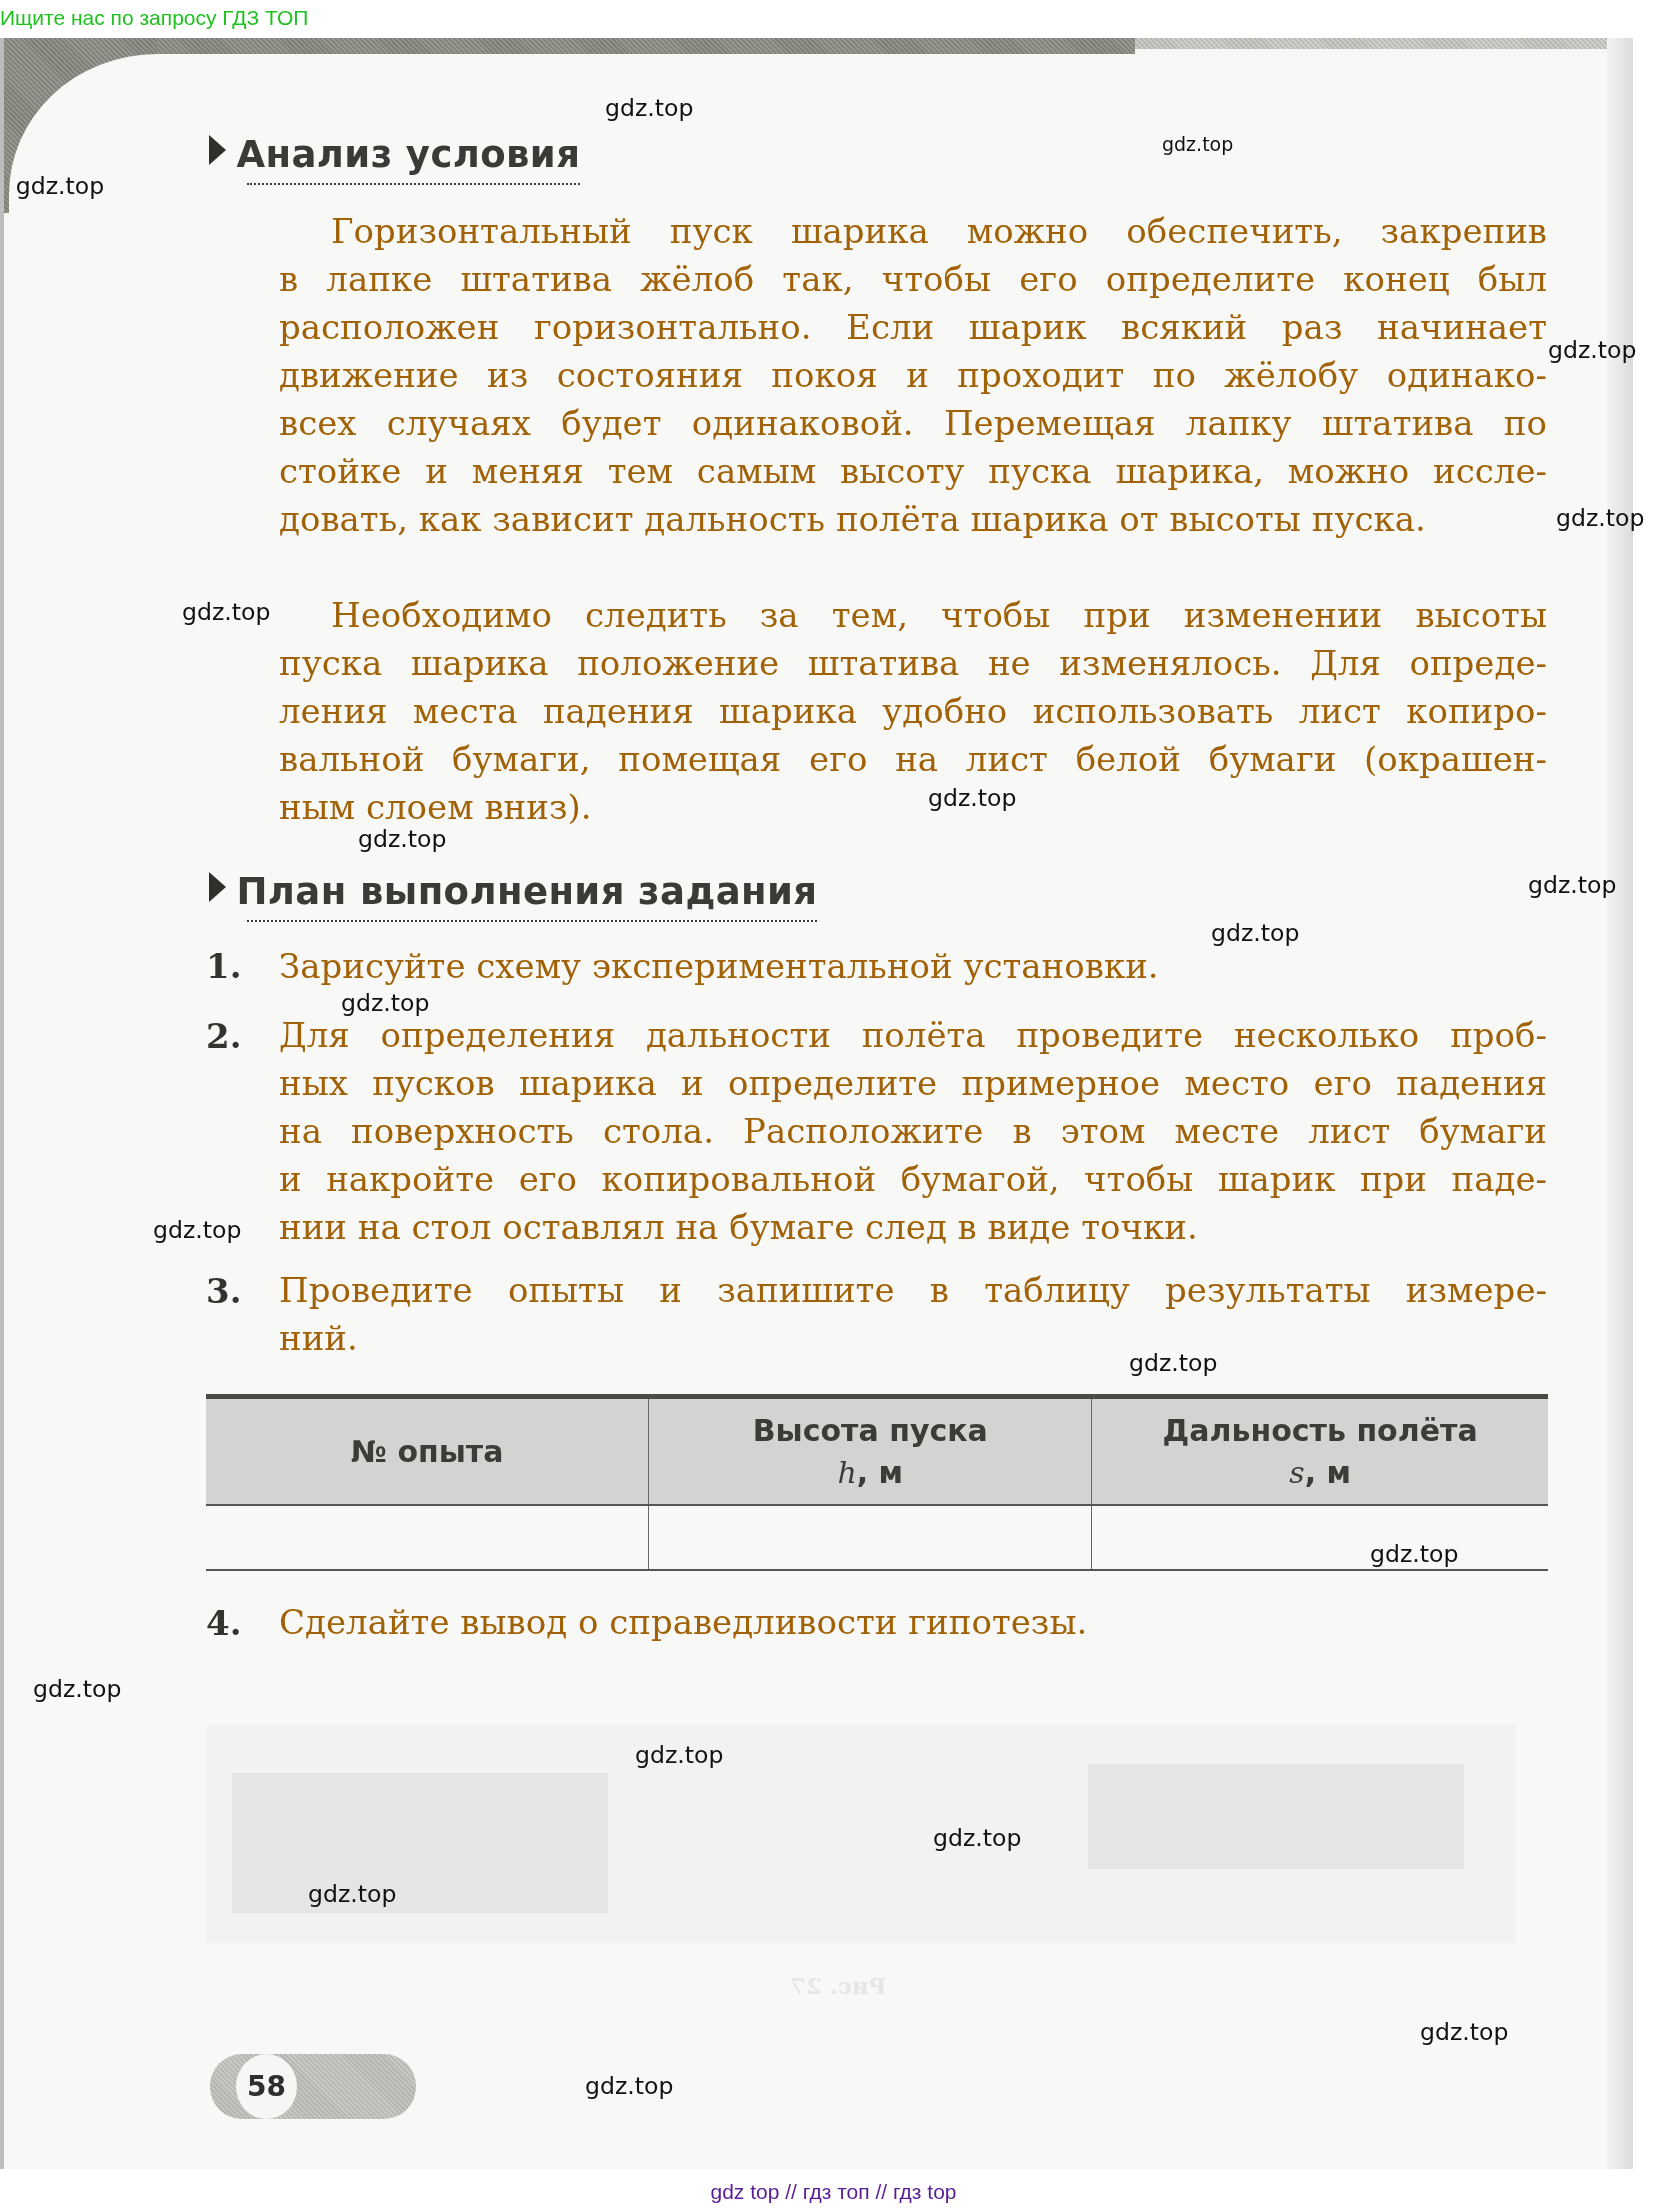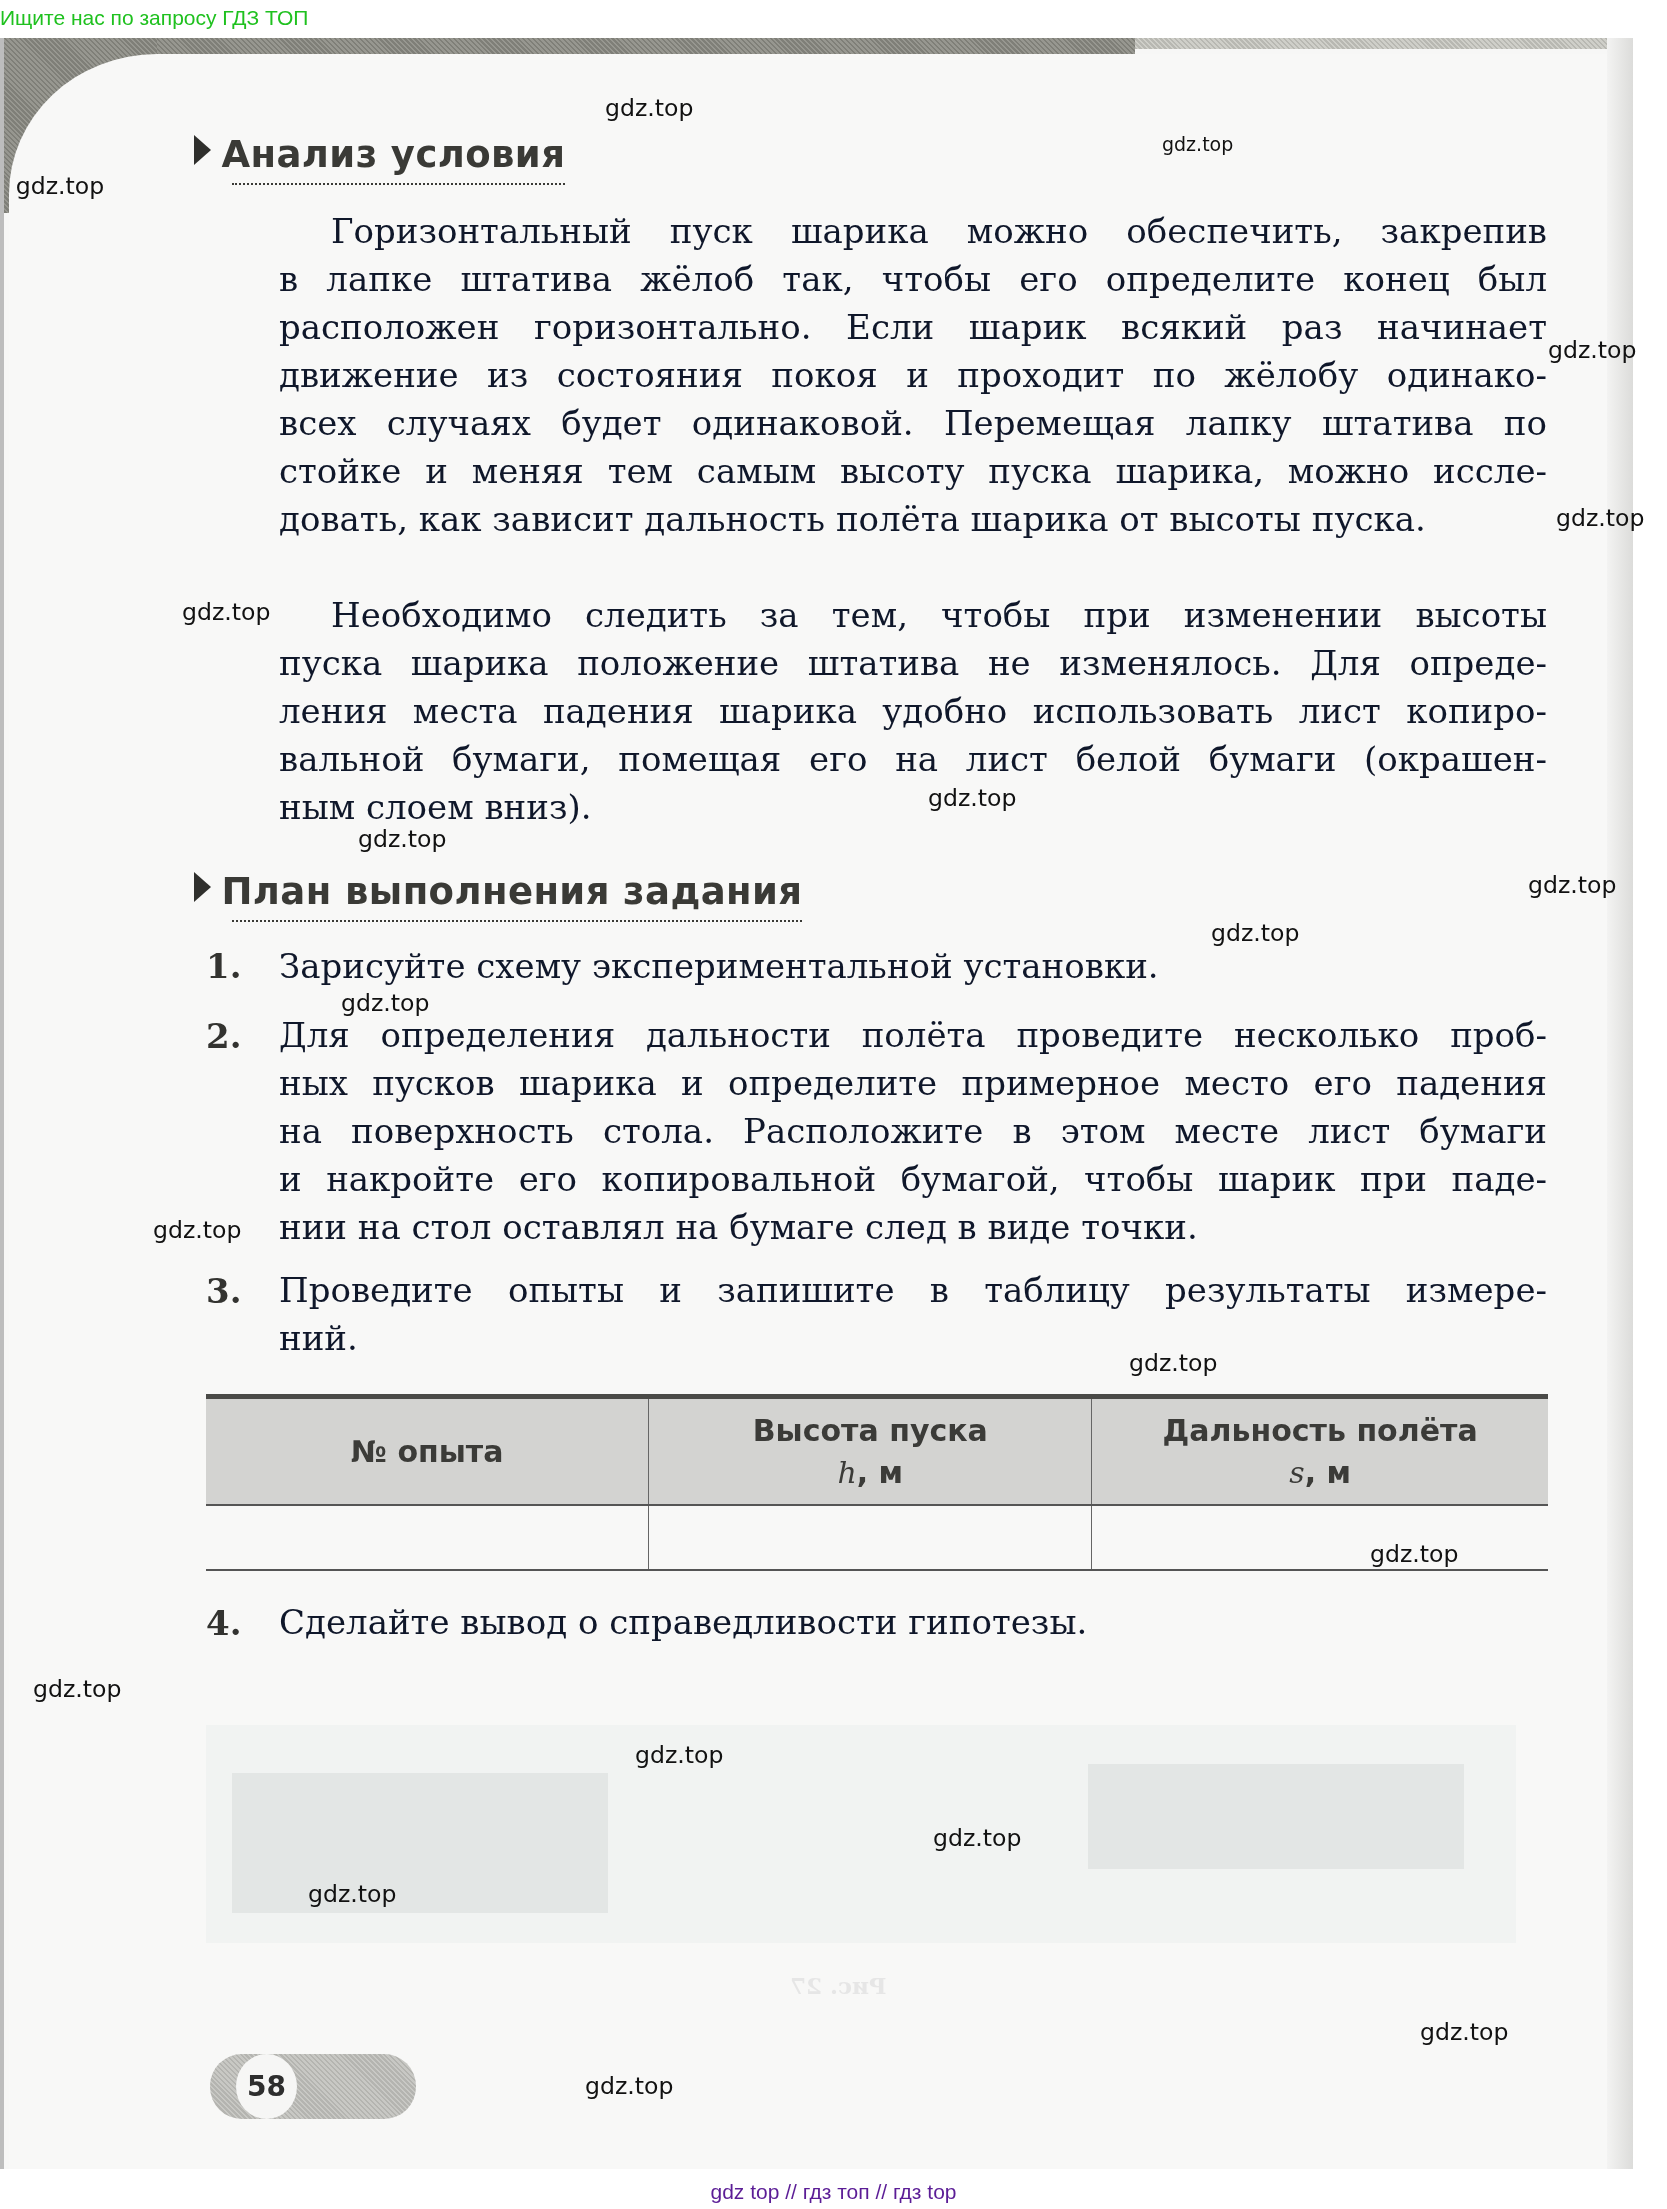--- a/index.html
+++ b/index.html
@@ -37,38 +37,38 @@
   }
   .page-edge {
     position: absolute; left: 1607px; top: 0; width: 26px; height: 2131px;
     background: linear-gradient(90deg, #f3f3f2, #dcdcda);
   }
   .left-edge {
     position: absolute; left: 0; top: 0; width: 3.5px; height: 2131px; background: #bdbdbd;
   }
 
   .heading {
-    position: absolute; left: 194px;
+    position: absolute; left: 209px;
     font-family: "DejaVu Sans", sans-serif; font-weight: bold;
     font-size: 37px; color: #3a3a36; letter-spacing: 0.4px;
   }
   .heading .tri {
     display: inline-block; width: 0; height: 0;
     border-top: 15px solid transparent; border-bottom: 15px solid transparent;
     border-left: 17.5px solid #2f2f2c; margin-right: 10.5px; vertical-align: 1.7px;
   }
   .heading .dots {
     position: absolute; left: 38px; right: 0; bottom: -8.7px;
     border-bottom: 2.6px dotted #3a3a36;
   }
 
   .para {
     position: absolute; left: 279px; width: 1268px;
     font-size: 34px; line-height: 48px; text-align: justify;
-    color: #0f172a;
+    color: #a16207;
   }
   .para .line { display: block; text-align: justify; text-align-last: justify; white-space: nowrap; }
   .para .line.last { text-align-last: left; }
   .indent { padding-left: 52px; }
 
   .item-num {
     position: absolute; left: 206px;
     font-size: 34px; font-weight: bold; color: #333330;
   }
 

